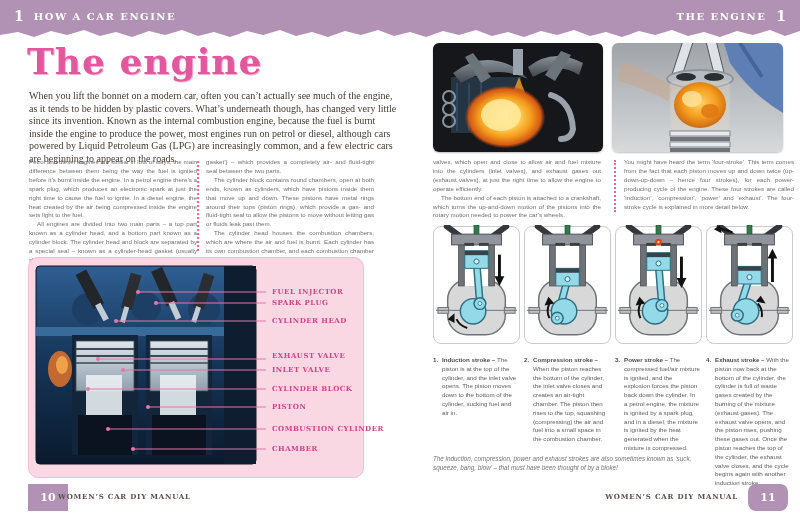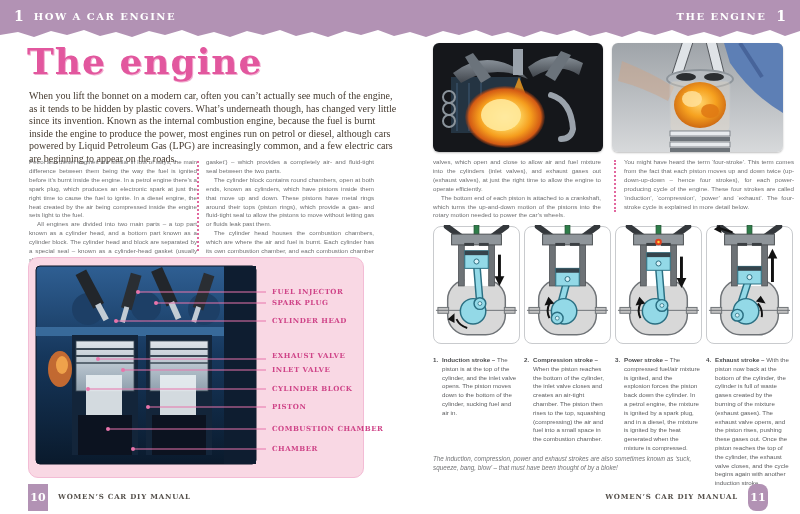--- a/index.html
+++ b/index.html
@@ -26,21 +26,21 @@
   .bodycol p{margin:0;}
   .bodycol p.ind{text-indent:8px;}
   .divider{width:0;border-left:2px dotted #e2679f;}
 
   .pink-box{left:28px;top:257px;width:336px;height:221px;background:#f9d8e4;
             border:1px solid #f3bcd5;border-radius:10px;box-sizing:border-box;}
   .engine-label{font-family:"DejaVu Serif",serif;font-weight:bold;font-size:7px;
                 letter-spacing:0.5px;color:#cf4488;white-space:nowrap;line-height:8px;}
 
   
-  .pagenum-box{top:484px;width:20px;height:27px;background:#b292b4;color:#fff;
+  .pagenum-box{top:484px;width:40px;height:27px;background:#b292b4;color:#fff;
                font-family:"DejaVu Serif",serif;font-weight:bold;font-size:11px;
                display:flex;align-items:center;justify-content:center;}
   .footer-text{top:492px;font-family:"DejaVu Serif",serif;font-weight:bold;
                font-size:7px;letter-spacing:0.8px;color:#55504b;}
 
   
   .photo{top:43px;height:109px;border-radius:6px;overflow:hidden;
          box-shadow:0 1px 2px rgba(0,0,0,0.25);}
   .stroke-panel{top:226px;width:87px;height:118px;background:#ffffff;
                 border:1px solid #c9cbce;border-radius:8px;box-sizing:border-box;
@@ -164,21 +164,21 @@
       <circle cx="105" cy="192" r="2"></circle>
   </g>
 </svg>
 <div class="abs engine-label" style="left:272px;top:288px;">FUEL INJECTOR</div>
 <div class="abs engine-label" style="left:272px;top:299px;text-align:center;">SPARK PLUG</div>
 <div class="abs engine-label" style="left:272px;top:317px;">CYLINDER HEAD</div>
 <div class="abs engine-label" style="left:272px;top:352px;">EXHAUST VALVE</div>
 <div class="abs engine-label" style="left:272px;top:366px;">INLET VALVE</div>
 <div class="abs engine-label" style="left:272px;top:385px;">CYLINDER BLOCK</div>
 <div class="abs engine-label" style="left:272px;top:403px;">PISTON</div>
-<div class="abs engine-label" style="left:272px;top:425px;">COMBUSTION CHAMBER</div>
+<div class="abs engine-label" style="left:272px;top:425px;">COMBUSTION CYLINDER</div>
 <div class="abs engine-label" style="left:272px;top:445px;">CHAMBER</div>
 
 <div class="abs pagenum-box" style="left:28px;">10</div>
 <div class="abs footer-text" style="left:58px;">WOMEN’S CAR DIY MANUAL</div>
 
 <div class="abs photo" style="left:433px;width:170px;">
 <svg width="170" height="109" viewBox="0 0 170 109">
   <defs>
     <radialGradient id="fireA" cx="0.5" cy="0.5" r="0.5">
       <stop offset="0" stop-color="#fff7c4"></stop>

